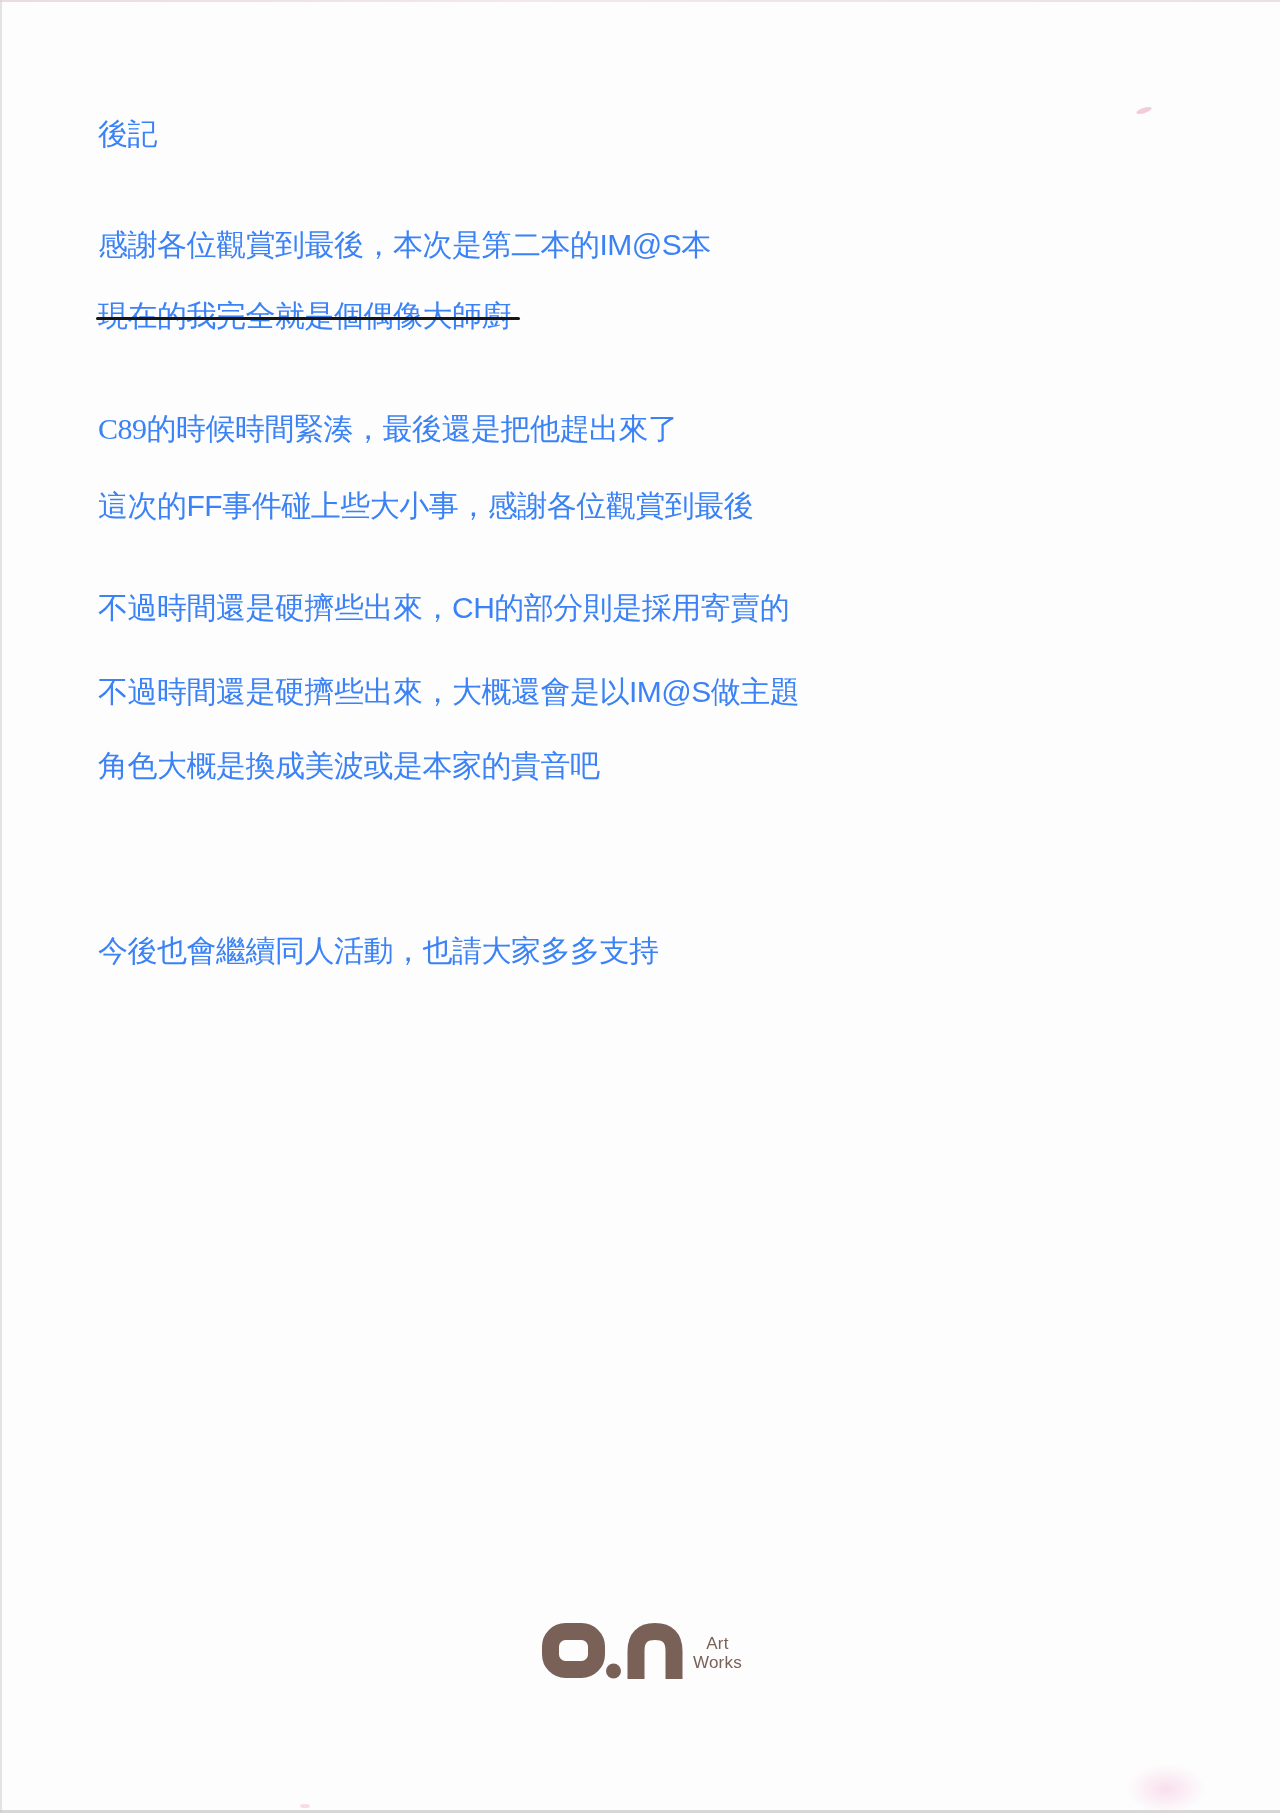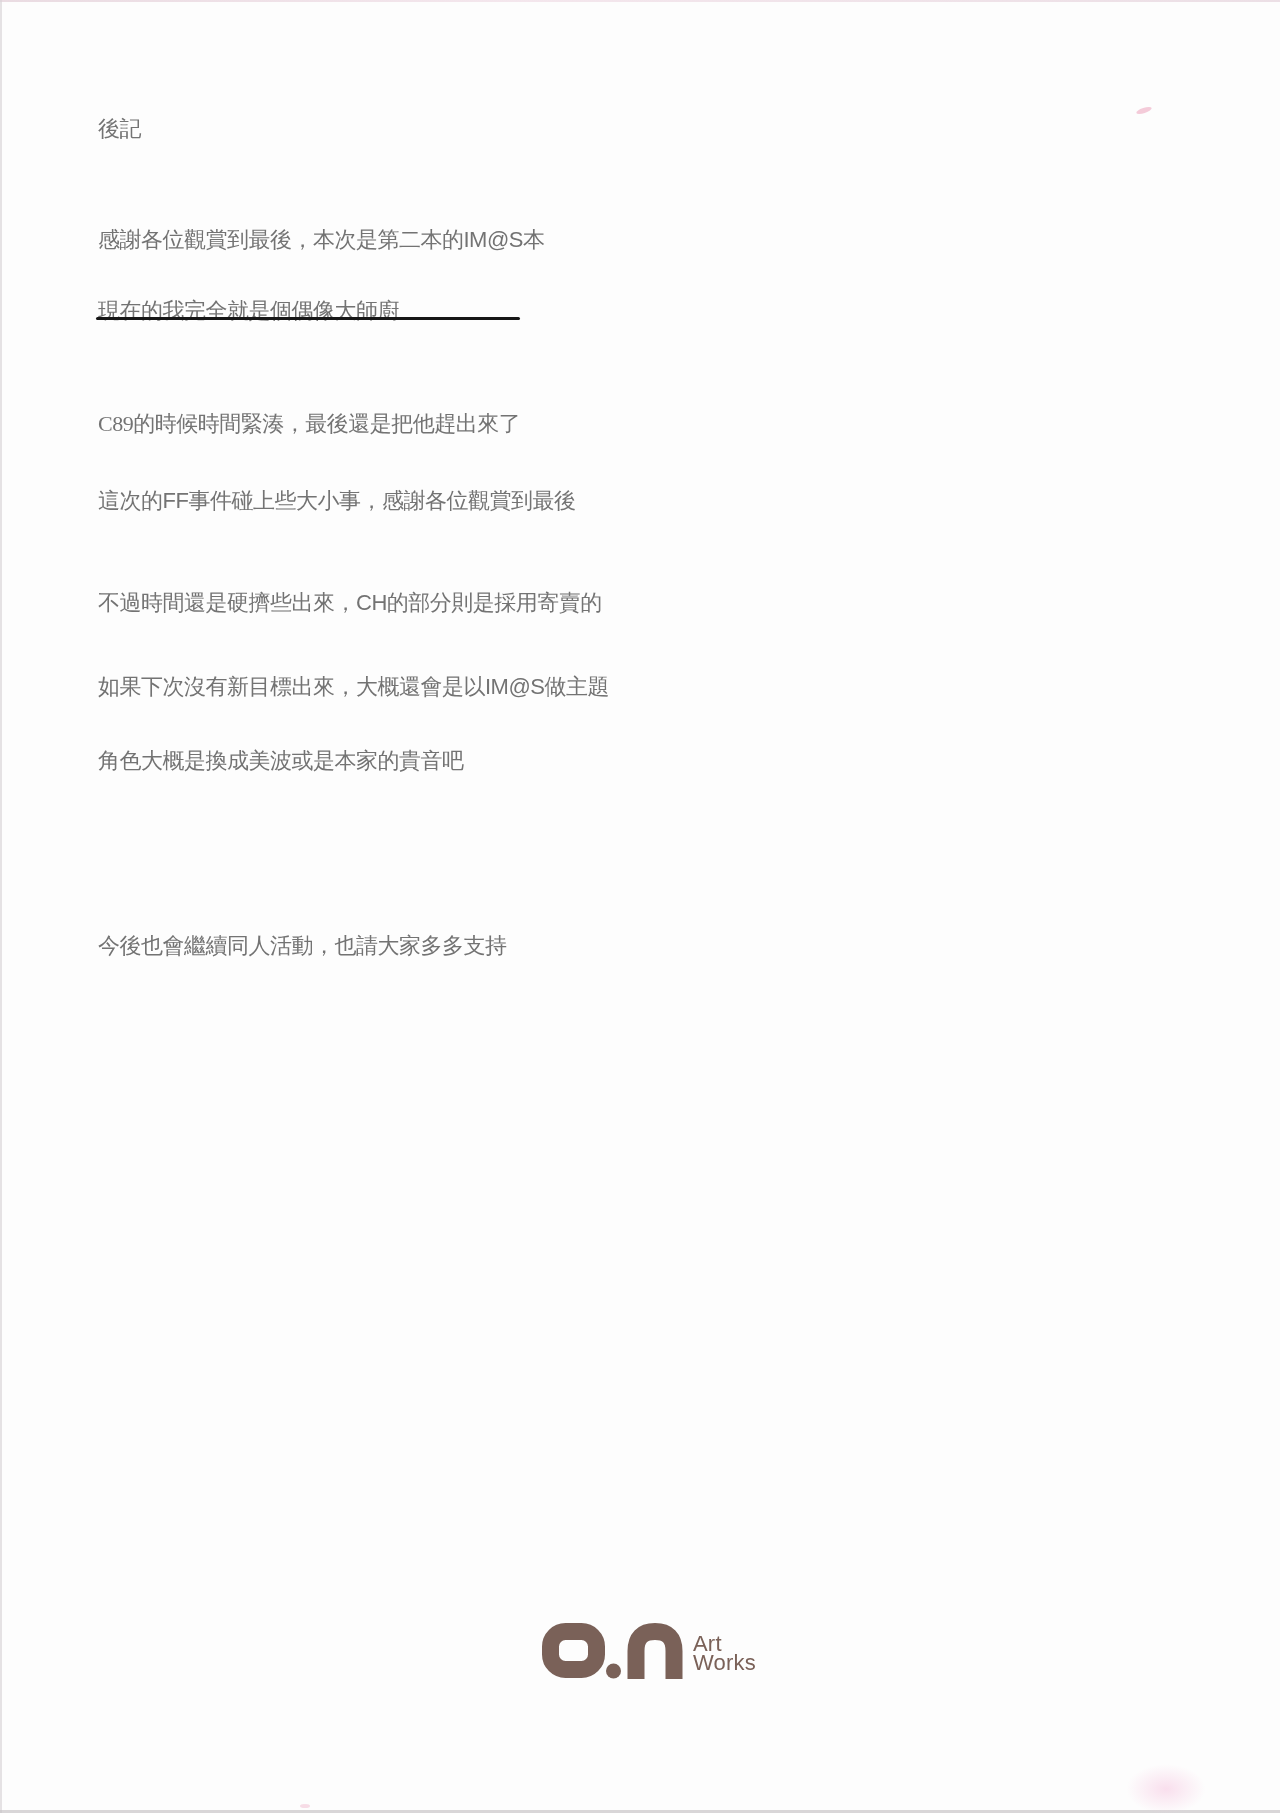--- a/index.html
+++ b/index.html
@@ -19,43 +19,43 @@
   .pink-mark{position:absolute;left:1136px;top:108px;width:16px;height:5px;
     border-radius:50%;background:rgba(236,154,182,.5);transform:rotate(-18deg);}
   .pink-smudge{position:absolute;left:1126px;top:1764px;width:80px;height:50px;
     background:radial-gradient(ellipse at center,rgba(246,198,224,.55),rgba(246,198,224,0) 70%);}
   .pink-speck{position:absolute;left:300px;top:1804px;width:10px;height:4px;
     border-radius:50%;background:rgba(238,170,196,.4);}
 
   
   .line{
     position:absolute;left:98px;margin:0;
-    font-size:22px;font-weight:500;letter-spacing:-0.5px;
-    white-space:nowrap;color:#737373;
+    font-size:30px;font-weight:500;letter-spacing:-0.5px;
+    white-space:nowrap;color:#3b82f6;
   }
   .t-title{top:114px;}
   .t-1{top:225px;}
   .t-2{top:296px;}
   .t-3{top:409px;font-family:Liberation Serif, serif;}
   .t-4{top:486px;}
   .t-5{top:588px;}
   .t-6{top:672px;}
   .t-7{top:746px;}
   .t-8{top:819px;}
   .t-9{top:931px;}
   .strike-line{position:absolute;left:96px;top:317px;width:424px;height:3px;
     background:#171717;border-radius:2px;}
 
   
   .logo{position:absolute;left:542px;top:1621px;display:flex;align-items:flex-start;}
   .logo svg{display:block;}
   .logo-text{
     margin-left:9px;margin-top:13px;
     color:var(--logo-color,#7a6158);
-    font-size:22px;line-height:19px;letter-spacing:.2px;font-weight:400;
+    font-size:17px;line-height:19px;letter-spacing:.2px;font-weight:400;text-align:center;
   }
 </style>
 </head>
 <body>
 
 <div class="page">
 
   <div class="edge-top"></div>
   <div class="edge-left"></div>
   <div class="edge-bottom"></div>
@@ -67,21 +67,21 @@
 
   <p class="line t-2">現在的我完全就是個偶像大師廚</p>
 
   <p class="line t-1">感謝各位觀賞到最後，本次是第二本的IM@S本</p>
   <div class="strike-line"></div>
 
   <p class="line t-3">C89的時候時間緊湊，最後還是把他趕出來了</p>
   <p class="line t-4">這次的FF事件碰上些大小事，感謝各位觀賞到最後</p>
   <p class="line t-5">不過時間還是硬擠些出來，CH的部分則是採用寄賣的</p>
 
-  <p class="line t-6">如果下次沒有新目標出來，大概還會是以IM@S做主題</p>
+  <p class="line t-6">不過時間還是硬擠些出來，大概還會是以IM@S做主題</p>
   <p class="line t-7">角色大概是換成美波或是本家的貴音吧</p>
 
   <p class="line t-9">今後也會繼續同人活動，也請大家多多支持</p>
 
   <div class="logo">
     <svg width="142" height="58" viewBox="0 0 142 58" aria-hidden="true">
 
       <rect x="8.5" y="10.5" width="46" height="38" rx="15" fill="none" stroke="#7a6158" stroke-width="17" class="logo-stroke"></rect>
 
       <circle cx="71.5" cy="50" r="7.5" fill="#7a6158" class="logo-fill"></circle>

